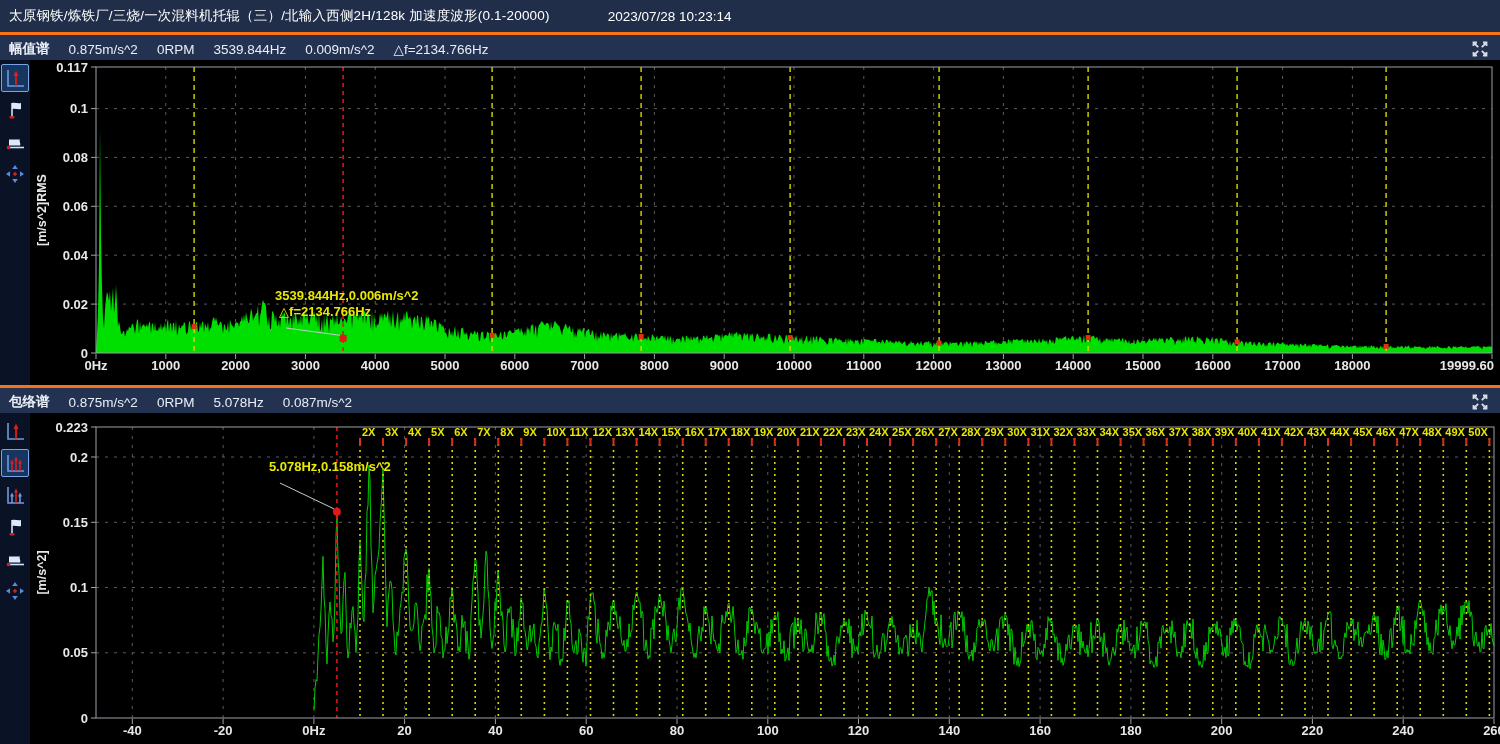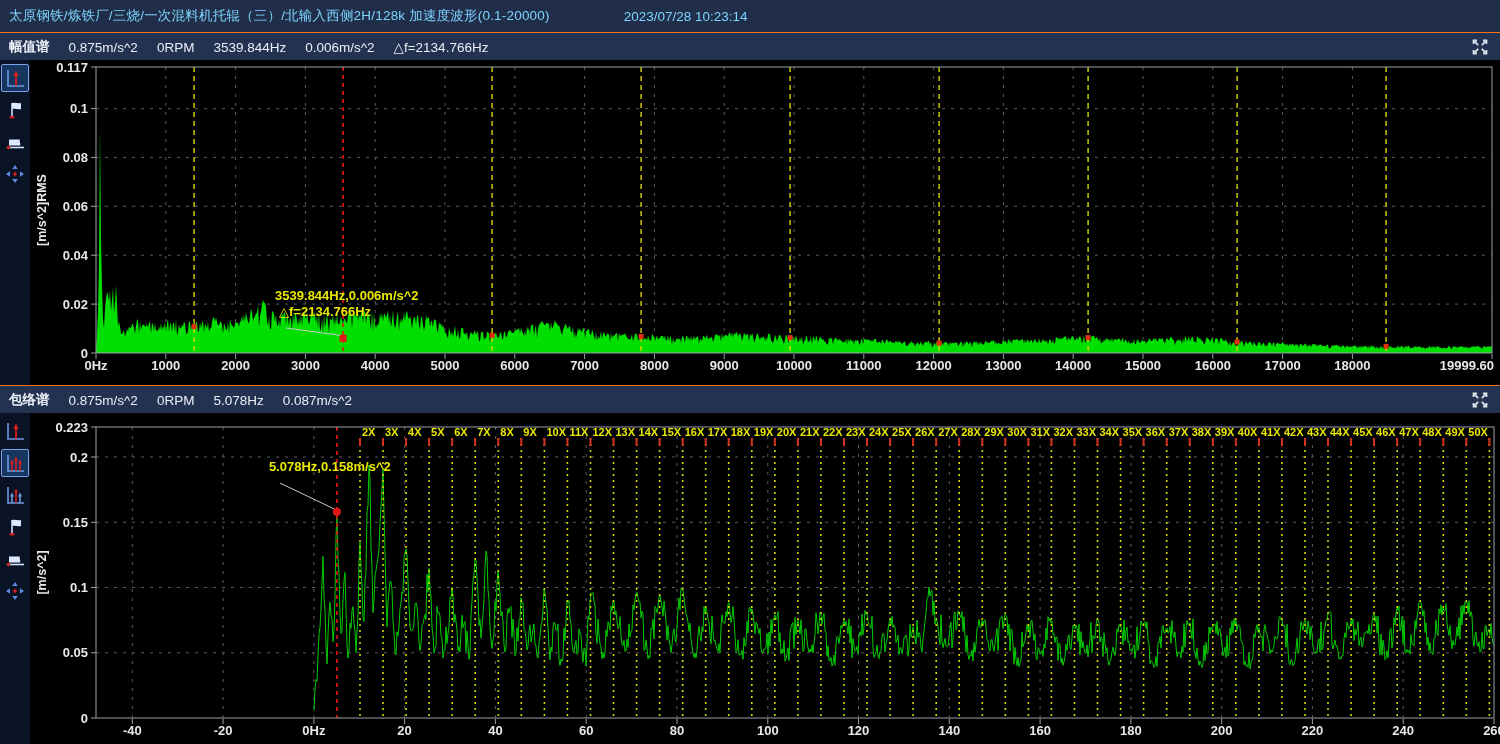--- a/index.html
+++ b/index.html
@@ -1,23 +1,23 @@
 <!DOCTYPE html>
 <html><head>
 <meta charset="utf-8">
 <style>
   html,body{margin:0;padding:0;background:#05070d;}
   .screen{position:relative;width:1500px;height:744px;background:#000;
           font-family:"Liberation Sans",sans-serif;overflow:hidden;}
   .hdr{position:absolute;top:0;left:0;width:1500px;height:32px;background:#212e4a;
-       color:#7dd3fc;display:flex;align-items:center;font-size:13.5px;gap:16px;}
+       color:#ffffff;display:flex;align-items:center;font-size:13.5px;}
   .hdr .title{margin-left:9px;letter-spacing:.2px;}
   .hdr .ts{margin-left:58px;}
   .tbar{position:absolute;left:0;width:1500px;height:28px;background:#243251;
-        border-top:1px solid #f97316;color:#e9eef7;display:flex;align-items:center;
+        border-top:3px solid #f97316;color:#e9eef7;display:flex;align-items:center;
         font-size:13.5px;gap:19px;}
   .tbar .tlabel{margin-left:9px;font-weight:bold;}
   .tbar .expand{margin-left:auto;margin-right:10px;width:20px;height:20px;display:flex;
         align-items:center;justify-content:center;cursor:pointer;}
   .tb1{top:32px;} .tb2{top:385px;}
   .sidebar{position:absolute;left:0;width:30px;background:#0a1226;display:flex;
            flex-direction:column;align-items:center;}
   .sb1{top:60px;height:325px;} .sb2{top:413px;height:331px;}
   .tool{width:26px;height:26px;margin-top:4px;display:flex;align-items:center;
         justify-content:center;border:1px solid transparent;border-radius:2px;cursor:pointer;}
@@ -34,21 +34,21 @@
   <div class="hdr">
     <span class="title">太原钢铁/炼铁厂/三烧/一次混料机托辊（三）/北输入西侧2H/128k 加速度波形(0.1-20000)</span>
     <span class="ts">2023/07/28 10:23:14</span>
   </div>
 
   <div class="tbar tb1">
     <span class="tlabel">幅值谱</span>
     <span>0.875m/s^2</span>
     <span>0RPM</span>
     <span>3539.844Hz</span>
-    <span>0.006m/s^2</span>
+    <span>0.009m/s^2</span>
     <span>△f=2134.766Hz</span>
     <span class="expand">
       <svg width="18" height="18" viewBox="0 0 18 18">
         <g stroke="#d7dde8" stroke-width="1.8" fill="none">
           <path d="M7.2,7.2 L2.5,2.5 M2.5,6 L2.5,2.5 L6,2.5"></path>
           <path d="M10.8,7.2 L15.5,2.5 M12,2.5 L15.5,2.5 L15.5,6"></path>
           <path d="M7.2,10.8 L2.5,15.5 M2.5,12 L2.5,15.5 L6,15.5"></path>
           <path d="M10.8,10.8 L15.5,15.5 M12,15.5 L15.5,15.5 L15.5,12"></path>
         </g>
       </svg>

